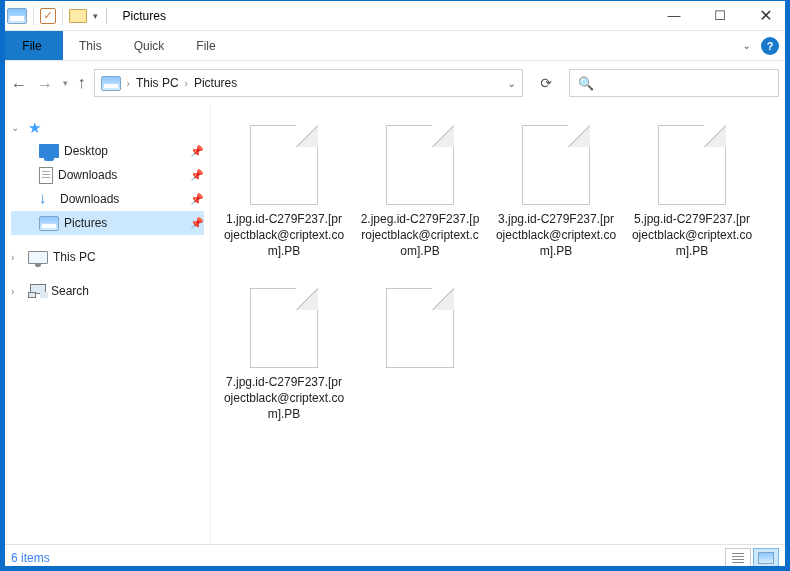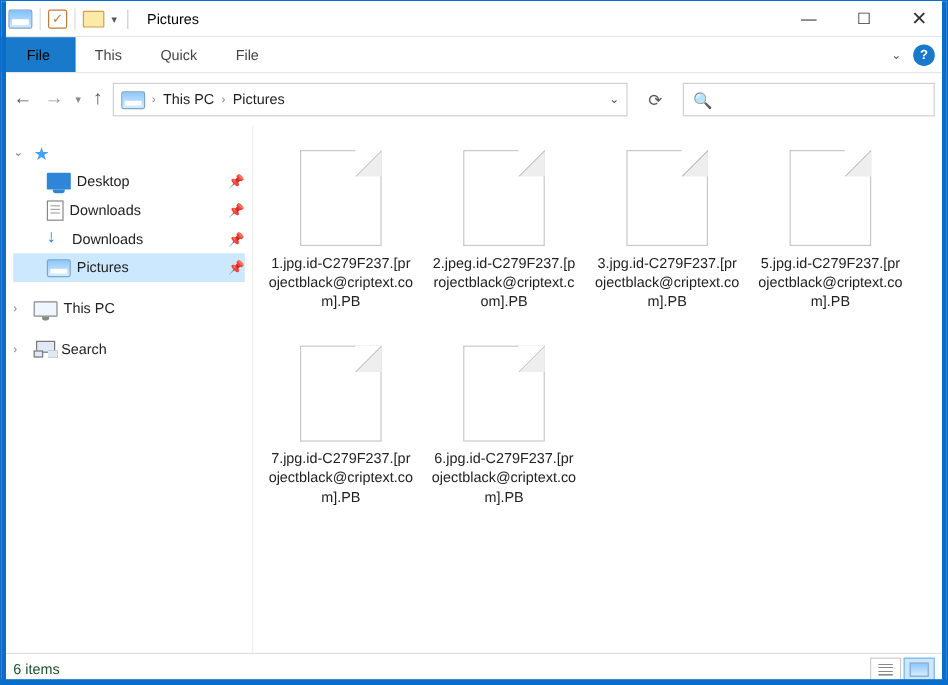--- a/index.html
+++ b/index.html
@@ -70,21 +70,21 @@
 .ico-net::before{content:"";position:absolute;width:14px;height:8px;border:1px solid #777;background:#dfeaf5;top:0;left:2px;}
 .ico-net::after{content:"";position:absolute;width:6px;height:4px;border:1px solid #777;background:#dfeaf5;bottom:0;left:0;box-shadow:12px 0 0 #dfeaf5,12px 0 0 0 #777;}
 
 .content{flex:1;padding:16px 8px 8px 8px;overflow:auto;}
 .grid{display:flex;flex-wrap:wrap;gap:0 6px;align-content:flex-start;}
 .item{width:130px;display:flex;flex-direction:column;align-items:center;padding:4px;margin-bottom:20px;}
 .file-ico{width:68px;height:80px;background:#fff;border:1px solid #c8c8c8;position:relative;margin-bottom:6px;}
 .file-ico::after{content:"";position:absolute;right:-1px;top:-1px;width:22px;height:22px;background:linear-gradient(135deg,#fff 0 49%,#c8c8c8 50% 52%,#eee 53% 100%);}
 .item .fname{text-align:center;font-size:12px;line-height:1.35;color:#222;word-break:break-all;}
 
-.statusbar{height:26px;border-top:1px solid #e0e0e0;display:flex;align-items:center;padding:0 10px;color:#14532d;}
+.statusbar{height:26px;border-top:1px solid #e0e0e0;display:flex;align-items:center;padding:0 10px;color:#3b82f6;}
 .statusbar .views{margin-left:auto;display:flex;gap:2px;}
 .statusbar .vbtn{width:26px;height:20px;border:1px solid #ccc;display:flex;align-items:center;justify-content:center;}
 .statusbar .vbtn.sel{background:#cce8ff;border-color:#7ab7ea;}
 .statusbar .vbtn .bars{width:12px;height:10px;background:repeating-linear-gradient(#888 0 1px,transparent 1px 3px);}
 .statusbar .vbtn.sel .pic{width:16px;height:12px;background:linear-gradient(#8dc7ff,#d5ecff);border:1px solid #7ba4c7;}
 </style>
 </head>
 <body>
 
 <div class="window">
@@ -197,21 +197,20 @@
           <div class="item">
             <div class="file-ico"></div>
             <div class="fname">5.jpg.id-C279F237.[projectblack@criptext.com].PB</div>
           </div>
           <div class="item">
             <div class="file-ico"></div>
             <div class="fname">7.jpg.id-C279F237.[projectblack@criptext.com].PB</div>
           </div>
           <div class="item">
             <div class="file-ico"></div>
-            <div class="fname">6.jpg.id-C279F237.[projectblack@criptext.com].PB</div>
           </div>
         </div>
     </div>
   </div>
 
   <div class="statusbar">
     <span>6 items</span>
     <div class="views">
       <div class="vbtn">
           <div class="bars"></div>

